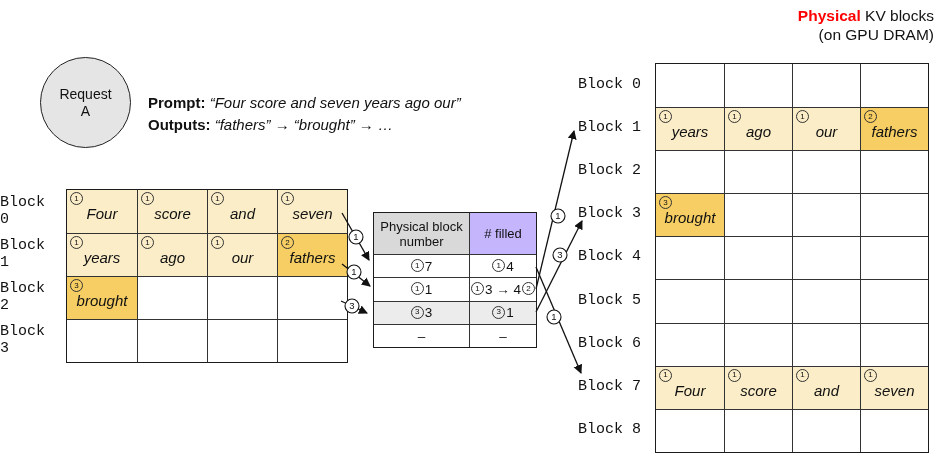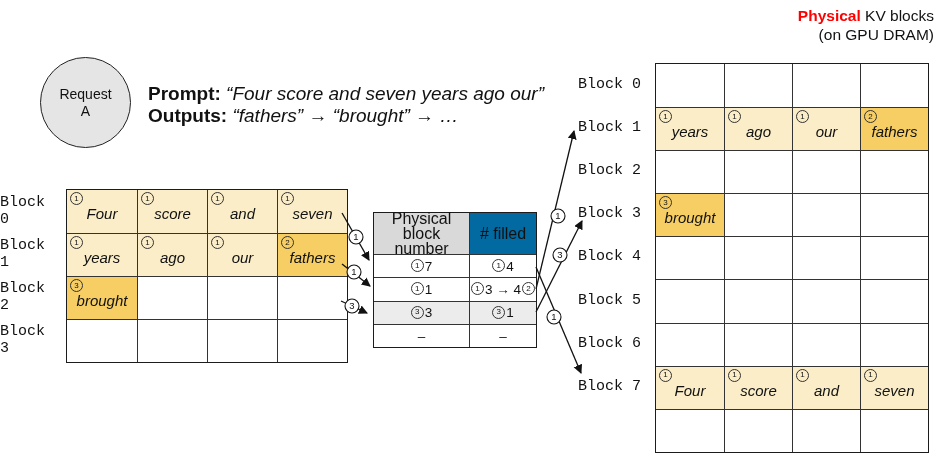--- a/index.html
+++ b/index.html
@@ -5,21 +5,21 @@
   html,body{margin:0;padding:0;background:#fff;}
   .canvas{position:relative;width:943px;height:473px;background:#ffffff;
           font-family:"Liberation Sans",sans-serif;color:#111;overflow:hidden;}
 
   
   .request-circle{position:absolute;left:40px;top:57px;width:89px;height:89px;
     border:1.6px solid #222;border-radius:50%;display:flex;flex-direction:column;
     align-items:center;justify-content:center;font-size:14px;line-height:17px;}
 
   
-  .prompt-block{position:absolute;left:148px;top:83px;font-size:19px;line-height:22px;}
+  .prompt-block{position:absolute;left:148px;top:92px;font-size:15px;line-height:22px;}
   .lbl{font-weight:bold;}
   .ital{font-style:italic;}
 
   
   .sec-title{position:absolute;text-align:right;font-size:15.5px;}
   #logical-title{left:66px;top:162px;width:280px;}
   #bt-title{left:365px;top:186px;width:178px;font-weight:bold;font-size:16px;}
   #phys-title{left:648px;top:6px;width:286px;line-height:19px;}
   .hl{font-weight:bold;}
 
@@ -42,21 +42,21 @@
     width:11px;height:11px;border:1px solid #333;border-radius:50%;
     font-size:8px;line-height:1;background:#fff0;flex:0 0 auto;}
   .cell .circ{position:absolute;top:2px;left:3px;background:transparent;}
   .word{position:absolute;left:0;right:0;top:15px;text-align:center;
     font-style:italic;font-size:15px;}
 
   
   #block-table{left:373px;top:212px;grid-template-columns:95px 67px;
     grid-template-rows:41px repeat(4,23.3px);}
   .bt-head{display:flex;align-items:center;justify-content:center;text-align:center;
-    font-size:16px;line-height:15px;padding:0 2px;box-sizing:border-box;}
+    font-size:13px;line-height:15px;padding:0 2px;box-sizing:border-box;}
   .bt-cell{display:flex;align-items:center;justify-content:center;
     font-size:13.5px;box-sizing:border-box;gap:1px;}
   .bt-cell .circ{margin-top:-1px;}
 
   
   #arrows-svg{position:absolute;left:0;top:0;width:943px;height:473px;pointer-events:none;z-index:5;}
 </style>
 </head>
 <body>
 
@@ -126,21 +126,21 @@
       <div class="cell b-l b-t"></div>
       <div class="cell b-l b-t"></div>
       <div class="cell b-t"></div>
       <div class="cell b-l b-t"></div>
       <div class="cell b-l b-t"></div>
       <div class="cell b-l b-t"></div>
     </div>
 
   <div class="grid" id="block-table">
       <div class="bt-head" style="background: rgb(217, 217, 217);">Physical block number</div>
-      <div class="bt-head b-l" style="background: #0369a1;"># filled</div>
+      <div class="bt-head b-l" style="background: #c4b5fd;"># filled</div>
       <div class="bt-cell b-t">
         <span class="circ">1</span>
         <span class="tx">7</span>
       </div>
       <div class="bt-cell b-t b-l">
         <span class="circ">1</span>
         <span class="tx">4</span>
       </div>
       <div class="bt-cell b-t">
         <span class="circ">1</span>
@@ -176,20 +176,21 @@
 
   <div class="label-col" id="physical-labels">
       <div class="row-label">Block 0</div>
       <div class="row-label">Block 1</div>
       <div class="row-label">Block 2</div>
       <div class="row-label">Block 3</div>
       <div class="row-label">Block 4</div>
       <div class="row-label">Block 5</div>
       <div class="row-label">Block 6</div>
       <div class="row-label">Block 7</div>
+      <div class="row-label">Block 8</div>
     </div>
   <div class="grid" id="physical-grid">
       <div class="cell"></div>
       <div class="cell b-l"></div>
       <div class="cell b-l"></div>
       <div class="cell b-l"></div>
       <div class="cell b-t" style="background: rgb(250, 237, 199);">
         <span class="circ">1</span>
         <span class="word">years</span>
       </div>

